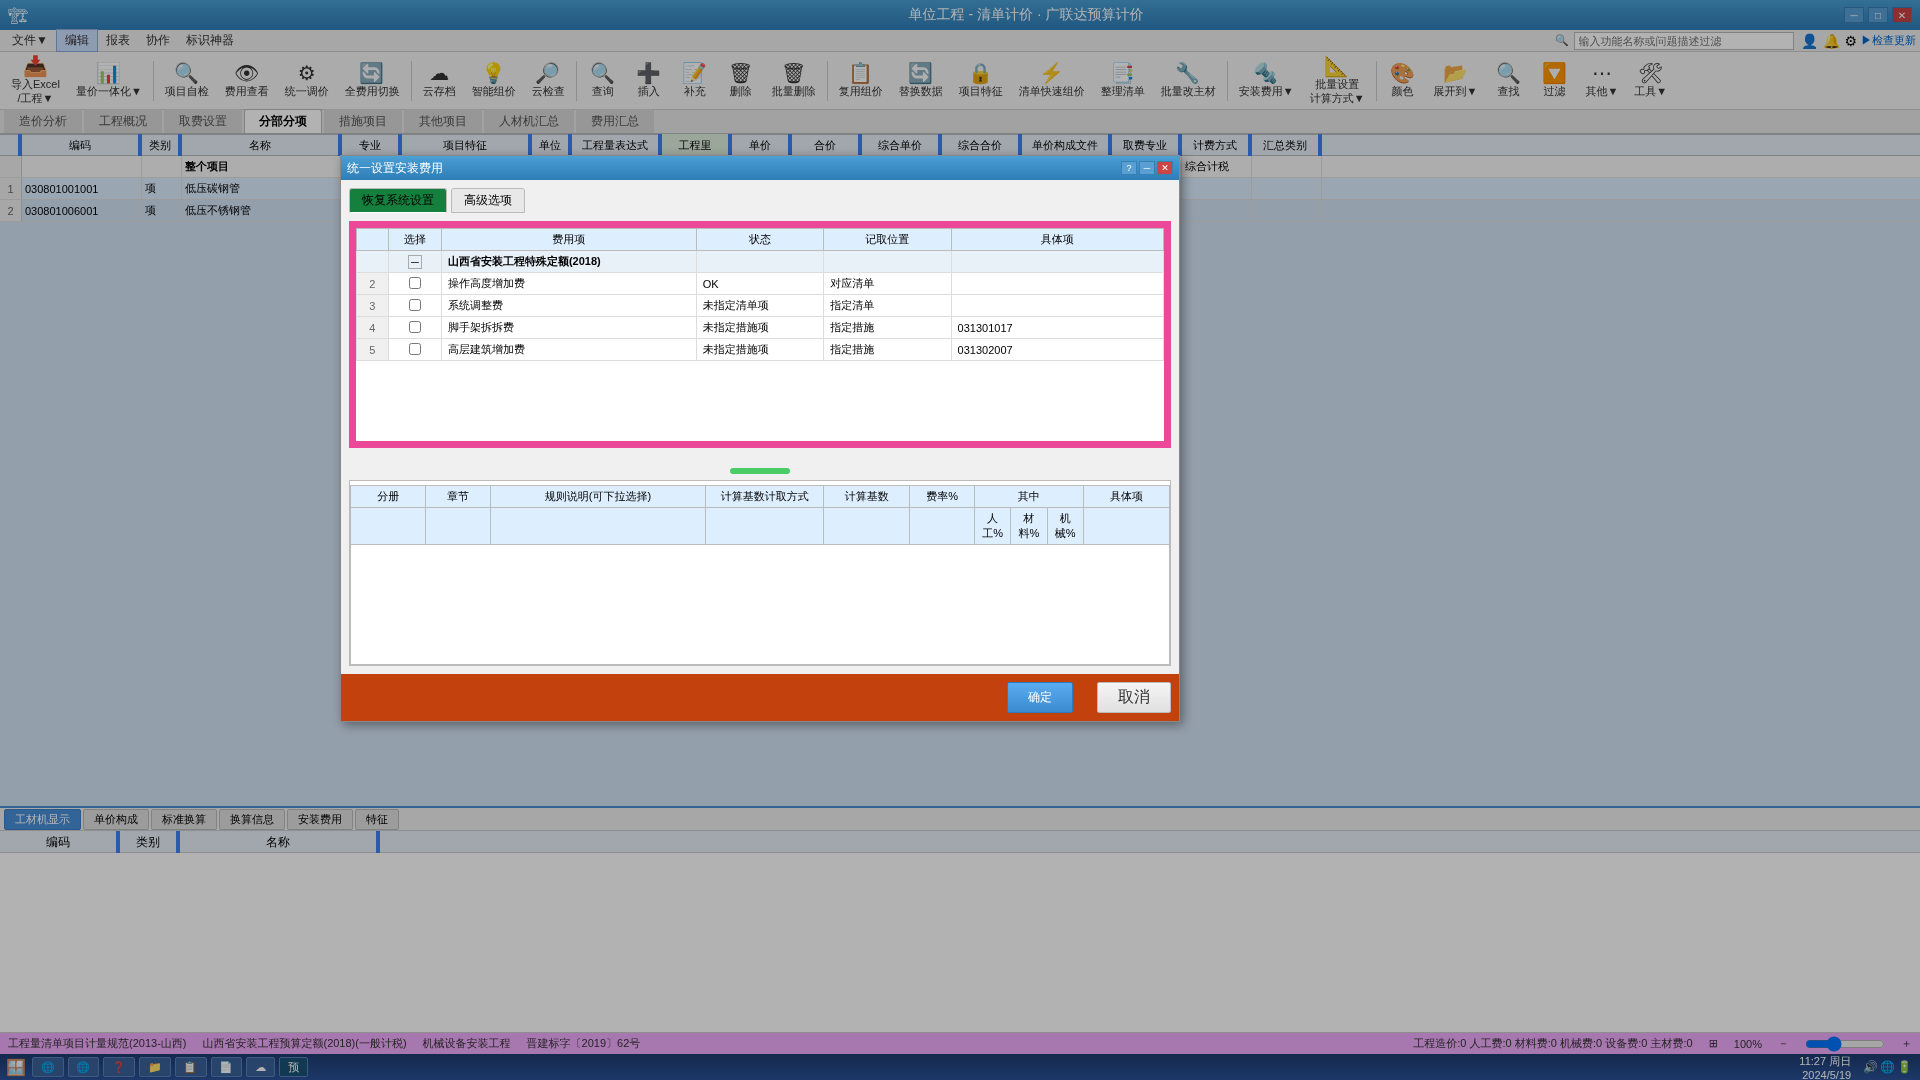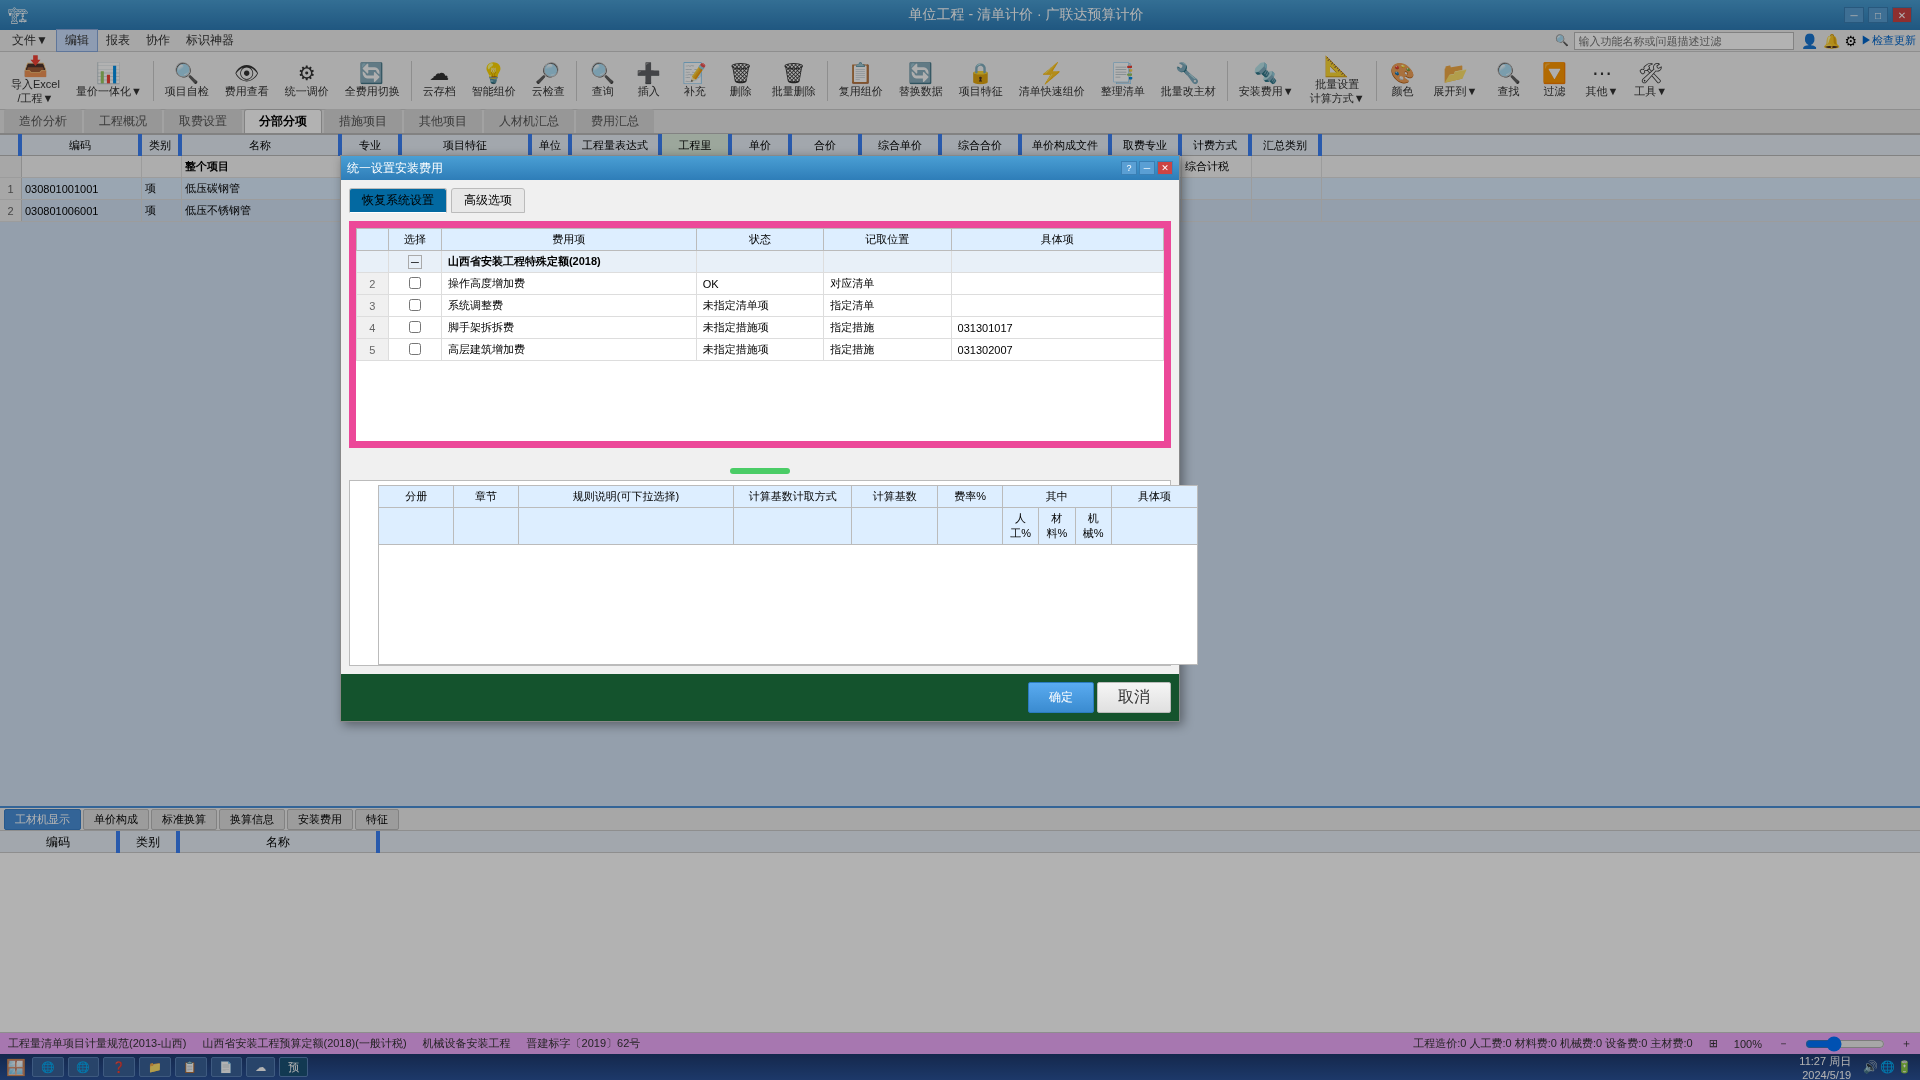--- a/index.html
+++ b/index.html
@@ -48,37 +48,37 @@
 
     
     #modal-overlay { position: absolute; top: 0; left: 0; right: 0; bottom: 0; background: rgba(0,0,0,0.3); z-index: 100; display: flex; align-items: center; justify-content: center; }
     #modal { background: #f0f0f0; border: 1px solid #888; box-shadow: 3px 3px 10px rgba(0,0,0,0.4); width: 840px; position: absolute; top: 155px; left: 340px; }
     #modal-titlebar { background: linear-gradient(to bottom, #4a9fd4, #2e7db8); height: 24px; display: flex; align-items: center; justify-content: space-between; padding: 0 6px; color: white; font-size: 12px; }
     #modal-titlebar .modal-controls { display: flex; gap: 2px; }
     .modal-btn { width: 16px; height: 14px; background: #5a9fd4; border: 1px solid #3a7fb4; color: white; font-size: 9px; cursor: pointer; display: flex; align-items: center; justify-content: center; }
     #modal-content { padding: 8px; }
     #modal-tabs { display: flex; gap: 4px; margin-bottom: 8px; }
     .modal-tab { padding: 3px 12px; font-size: 12px; border: 1px solid #bbb; background: #e8e8e8; cursor: pointer; border-radius: 3px 3px 0 0; }
-    .modal-tab.active { background: #0369a1; border-bottom-color: white; text-align: right; }
+    .modal-tab.active { background: #15803d; border-bottom-color: white; text-align: right; }
 
     
     .modal-table { width: 100%; border-collapse: collapse; background: white; border: 1px solid #bbb; }
     .modal-table th { background: #ddeeff; border: 1px solid #bbb; padding: 3px 8px; font-size: 11px; text-align: center; font-weight: normal; }
     .modal-table td { border: 1px solid #ddd; padding: 2px 6px; font-size: 11px; height: 22px; }
     .modal-table tr:first-child td { background: #e8f0f8; font-weight: bold; }
 
     .checkbox-cell { text-align: center; }
     input[type="checkbox"] { width: 12px; height: 12px; cursor: pointer; }
 
     
     .detail-table { width: 100%; border-collapse: collapse; background: white; border: 1px solid #bbb; margin-top: 4px; }
     .detail-table th { background: #ddeeff; border: 1px solid #bbb; padding: 3px 6px; font-size: 11px; text-align: center; font-weight: normal; }
 
     
-    .modal-footer { display: flex; justify-content: flex-end; gap: 3px; padding: 8px; background: #14532d; }
+    .modal-footer { display: flex; justify-content: flex-end; gap: 24px; padding: 8px; background: #c2410c; }
     .btn-ok { background: linear-gradient(to bottom, #5aabf0, #3a8bd0); color: white; border: 1px solid #2a7bc0; padding: 4px 20px; cursor: pointer; font-size: 12px; border-radius: 2px; }
     .btn-cancel { background: linear-gradient(to bottom, #f5f5f5, #e0e0e0); color: #333; border: 1px solid #bbb; padding: 4px 20px; cursor: pointer; font-size: 16px; border-radius: 2px; }
 
     
     .row-num { min-width: 22px; text-align: center; background: #f0f0f0; border-right: 1px solid #ccc; height: 100%; display: flex; align-items: center; justify-content: center; color: #666; font-size: 11px; }
   </style>
 </head>
 <body>
 
 <div id="titlebar">
@@ -473,21 +473,21 @@
         </table>
 
         <div style="height:80px;background:white;"></div>
       </div>
 
       <div style="height:8px;margin:4px 0;display:flex;justify-content:center;">
         <div style="width:60px;height:6px;background:#4acc66;border-radius:3px;"></div>
       </div>
 
       <div style="border:1px solid #bbb;background:white;">
-        <table class="detail-table" style="width:100%;margin-left:28px;">
+        <table class="detail-table" style="width:100%;">
           <thead>
             <tr>
               <th style="width:70px;">分册</th>
               <th style="width:60px;">章节</th>
               <th style="width:200px;">规则说明(可下拉选择)</th>
               <th style="width:110px;">计算基数计取方式</th>
               <th style="width:80px;">计算基数</th>
               <th style="width:60px;">费率%</th>
               <th colspan="3" style="width:90px;">其中</th>
               <th style="width:80px;">具体项</th>

